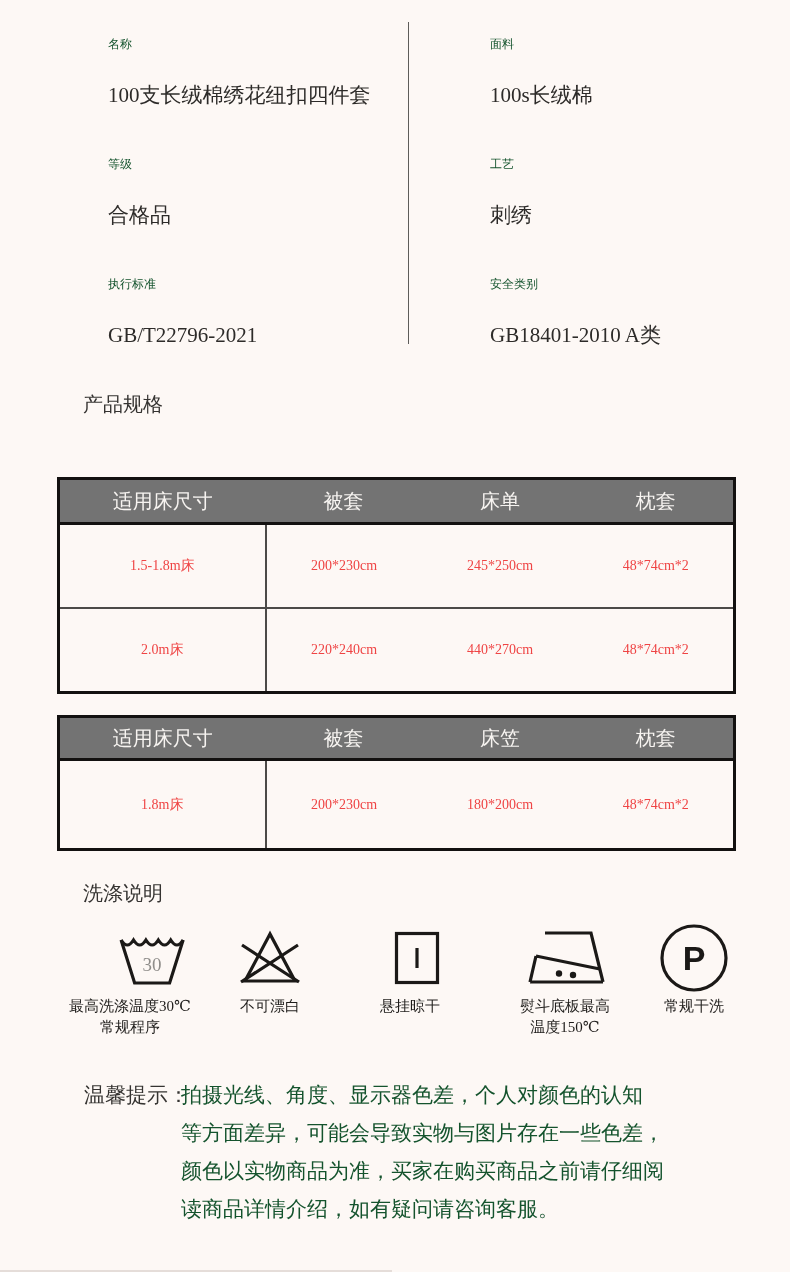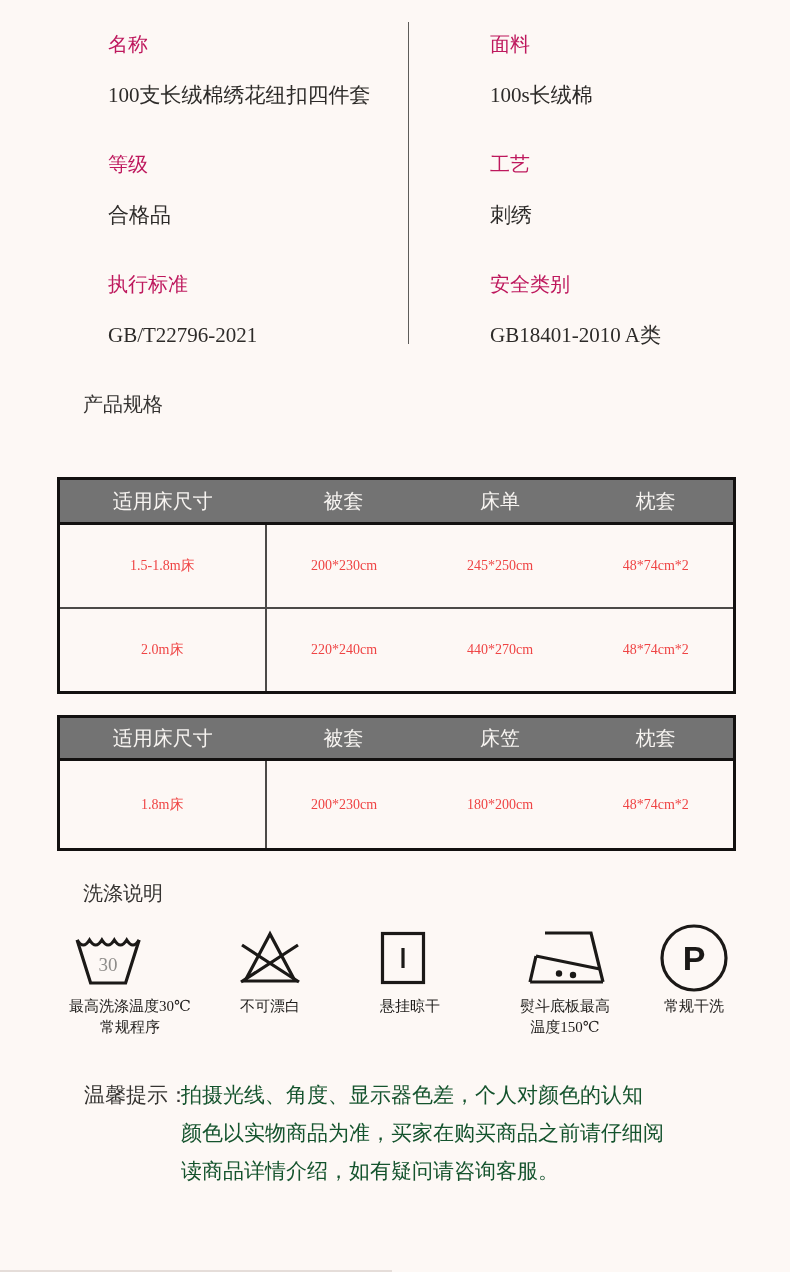--- a/index.html
+++ b/index.html
@@ -14,21 +14,21 @@
 
   
   .info-grid {
     position: absolute; top: 30px; left: 108px; right: 0;
     display: grid;
     grid-template-columns: 382px auto;
     grid-template-rows: repeat(3, auto);
     grid-auto-flow: column;
   }
   .field { margin-bottom: 40px; }
-  .f-label { font-size: 20px; line-height: 28px; color: #be185d; margin-bottom: 22px; }
+  .f-label { font-size: 12px; line-height: 28px; color: #14532d; margin-bottom: 22px; }
   .f-value { font-size: 21px; line-height: 30px; color: #2d2b29; }
   .v-divider {
     position: absolute; left: 408px; top: 22px;
     width: 1px; height: 322px; background: #5e5c5a;
   }
 
   
   .section-title { position: absolute; font-size: 20px; line-height: 26px; color: #353331; }
   #spec-title { top: 391px; left: 83px; }
   #care-title { top: 880px; left: 83px; }
@@ -66,21 +66,21 @@
   table.spec td:first-child { border-right: 2px solid #4c4a48; }
   table.spec tr + tr td { border-top: 2px solid #4c4a48; }
 
   
   .care-row { position: absolute; top: 920px; left: 0; width: 790px; height: 130px; }
   .care-item {
     position: absolute; top: 0;
     transform: translateX(-50%);
     text-align: center;
   }
-  .care-icon-box { height: 76px; display: flex; align-items: center; justify-content: flex-start; }
+  .care-icon-box { height: 76px; display: flex; align-items: center; justify-content: flex-end; }
   .care-label { font-size: 15px; line-height: 21px; color: #1f1d1b; white-space: nowrap; }
   .care-item svg { display: block; }
   .stk { stroke: #1b1917; fill: none; stroke-width: 3.2; }
   .wash-num { fill: #8f8d8a; font-size: 19px; font-family: "Liberation Serif", serif; }
   .dc-letter { fill: #1b1917; font-size: 34px; font-weight: bold; font-family: "Liberation Sans", sans-serif; }
 
   
   .tips-label {
     position: absolute; left: 84px; top: 1076px;
     font-size: 21px; line-height: 38px; color: #353331;
@@ -242,17 +242,18 @@
       </svg>
     </div>
     <div class="care-label">常规干洗</div>
   </div>
 
 </div>
 
 <div class="tips-label">温馨提示：</div>
 <div class="tips-body">
   <div>拍摄光线、角度、显示器色差，个人对颜色的认知</div>
+  <div>等方面差异，可能会导致实物与图片存在一些色差，</div>
   <div>颜色以实物商品为准，买家在购买商品之前请仔细阅</div>
   <div>读商品详情介绍，如有疑问请咨询客服。</div>
 </div>
 
 <div class="bottom-line"></div>
 
 </body></html>

